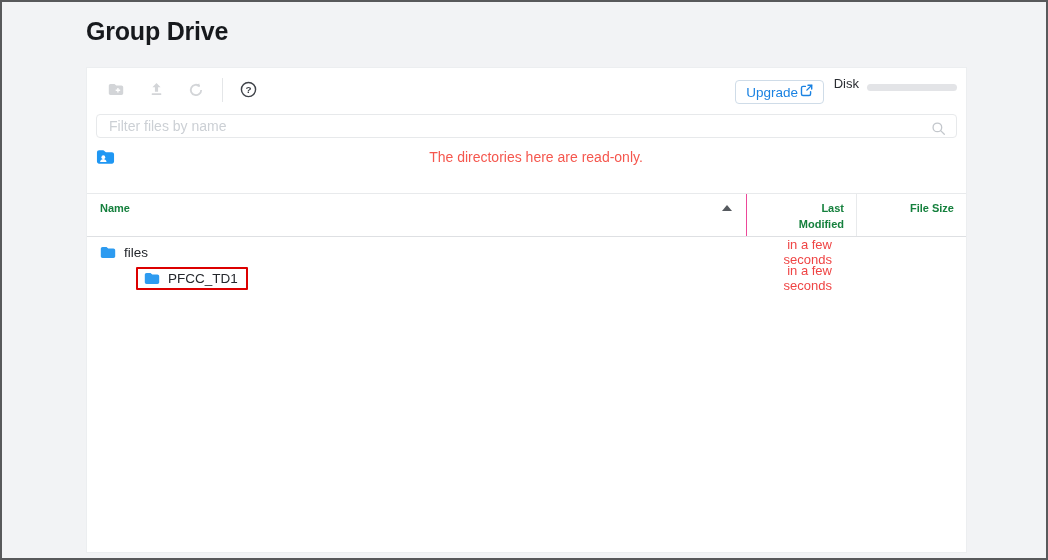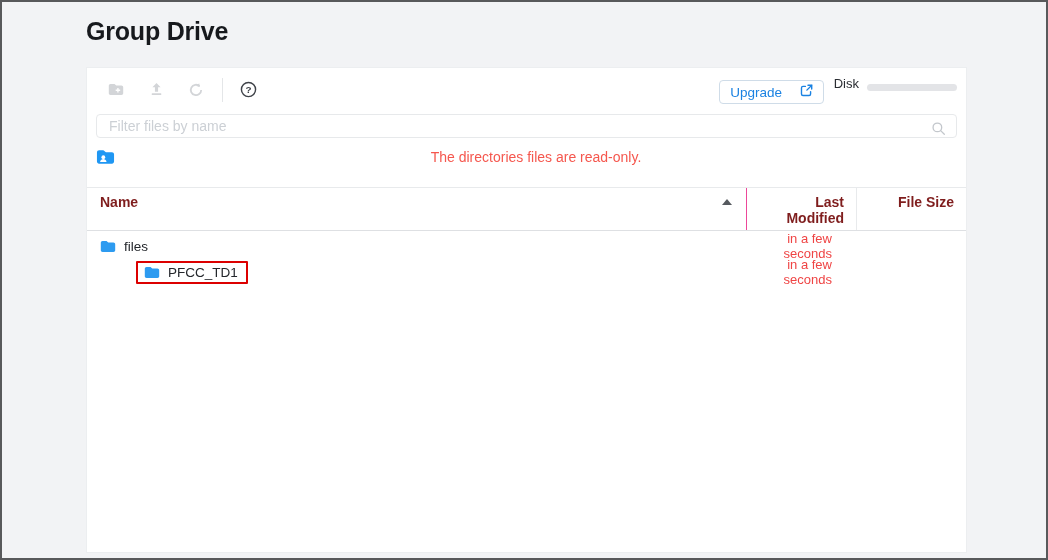--- a/index.html
+++ b/index.html
@@ -30,21 +30,21 @@
   
   .toolbar { position: relative; height: 46px; }
   .tool-icons { position: absolute; left: 21px; top: 13px; display: flex; align-items: center; }
   .tool-btn { display: inline-flex; align-items: center; justify-content: center; cursor: default; }
   .tool-btn + .tool-btn { margin-left: 26px; }
   .tool-sep { width: 1px; height: 24px; background: #e4e6e8; margin: -4px 0 -4px 19px; }
   .tool-btn.help { margin-left: 17px; }
 
   .upgrade-btn {
     position: absolute; top: 12px; right: 142px;
-    display: inline-flex; align-items: center; gap: 18px;
+    display: inline-flex; align-items: center; gap: 2px;
     padding: 3px 10px; background: #fff;
     border: 1px solid #cfdce8; border-radius: 4px;
     color: #1a82e2; font-size: 13.5px; cursor: pointer;
   }
 
   .disk-group { position: absolute; top: 8px; right: 9px; display: flex; align-items: flex-end; gap: 8px; }
   .disk-label { font-size: 13px; font-weight: 500; color: #2a2d32; }
   .disk-bar { width: 90px; height: 7px; background: #e3e4e7; border-radius: 4px; overflow: hidden; }
   .disk-fill { height: 100%; background: #b9bcc2; width: 0; }
 
@@ -60,25 +60,25 @@
   .filter-input::placeholder { color: #ccd0d5; }
   .search-icon { position: absolute; right: 11px; top: 7px; }
 
   
   .crumb-row { margin: 6px 9px 0; height: 26px; display: flex; align-items: center; }
   .crumb-icon { display: inline-flex; cursor: pointer; }
   .notice { flex: 1; text-align: center; font-size: 14px; color: #f5574e; }
 
   
   .thead {
-    margin-top: 17px;
+    margin-top: 23px;
     display: flex;
     border-top: 1px solid #e8eaec;
     border-bottom: 1px solid #dee0e3;
-    font-size: 14px; font-weight: 600; color: #7f1d1d;
+    font-size: 11px; font-weight: 600; color: #15803d;
   }
   .th-name { flex: 1; display: flex; justify-content: space-between; padding: 6px 14px 4px 13px; line-height: 16px; }
   .sort-caret {
     width: 0; height: 0; margin-top: 5px;
     border-left: 5px solid transparent; border-right: 5px solid transparent;
     border-bottom: 6px solid #565a5f;
   }
   .th-mod { width: 110px; border-left: 1px solid #ec4899; padding: 6px 12px 4px 0; text-align: right; line-height: 16px; }
   .th-mod .wrap { display: inline-block; width: 64px; }
   .th-size { width: 110px; border-left: 1px solid #e8eaec; padding: 6px 12px 4px 0; text-align: right; line-height: 16px; }
@@ -162,21 +162,21 @@
     </div>
 
     <div class="crumb-row">
       <span class="crumb-icon">
         <svg width="19" height="16" viewBox="0 0 20 16">
           <path d="M1 3.2C1 2 2 1 3.2 1h4.3c.5 0 1 .2 1.3.6L10.4 3h6.4C18 3 19 4 19 5.2v7.6C19 14 18 15 16.8 15H3.2C2 15 1 14 1 12.8Z" fill="#1f97f3"></path>
           <circle cx="7.7" cy="8.2" r="2" fill="#ffffff"></circle>
           <path d="M4.3 13.3c.4-2.3 2-3.1 3.4-3.1s3 .8 3.4 3.1Z" fill="#ffffff"></path>
         </svg>
       </span>
-      <div class="notice">The directories files are read-only.</div>
+      <div class="notice">The directories here are read-only.</div>
     </div>
 
     <div class="thead">
       <div class="th-name">
         <span>Name</span>
         <span class="sort-caret"></span>
       </div>
       <div class="th-mod">
         <span class="wrap">Last Modified</span>
       </div>

